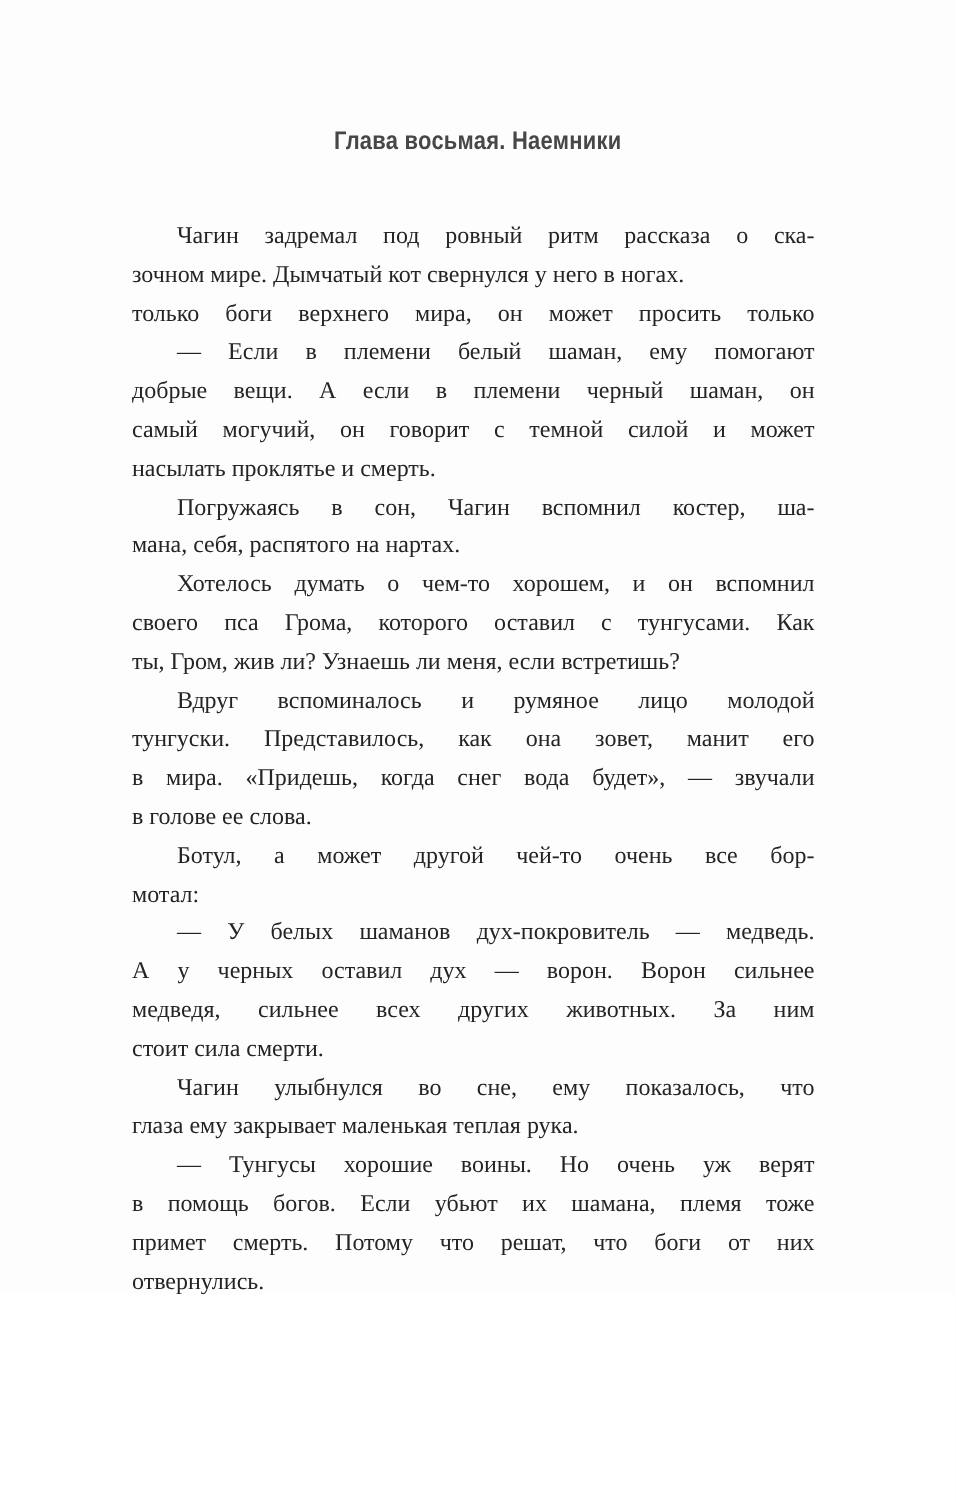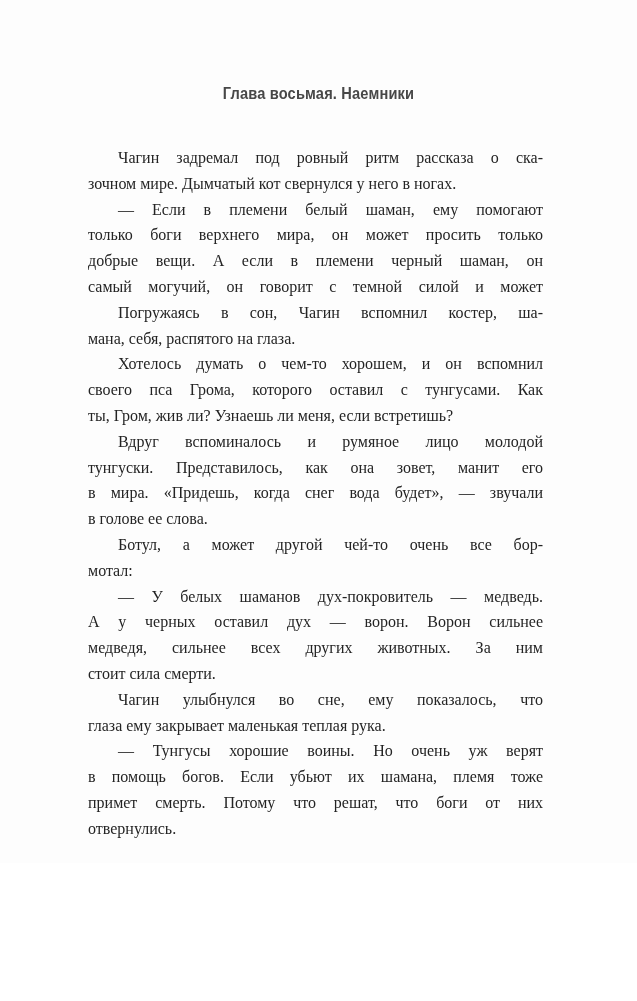--- a/index.html
+++ b/index.html
@@ -70,26 +70,27 @@
 </style>
 </head>
 <body>
 
 <div class="page">
   <div class="running-head">Глава восьмая. Наемники</div>
 
   <div class="text-block" id="text-block">
       <div class="line indent fill">Чагин задремал под ровный ритм рассказа о ска-</div>
       <div class="line">зочном мире. Дымчатый кот свернулся у него в ногах.</div>
+      <div class="line fill">только боги верхнего мира, он может просить только</div>
       <div class="line indent fill">— Если в племени белый шаман, ему помогают</div>
-      <div class="line fill">только боги верхнего мира, он может просить только</div>
       <div class="line fill">добрые вещи. А если в племени черный шаман, он</div>
       <div class="line fill">самый могучий, он говорит с темной силой и может</div>
+      <div class="line">насылать проклятье и смерть.</div>
       <div class="line indent fill">Погружаясь в сон, Чагин вспомнил костер, ша-</div>
-      <div class="line">мана, себя, распятого на глаза.</div>
+      <div class="line">мана, себя, распятого на нартах.</div>
       <div class="line indent fill">Хотелось думать о чем-то хорошем, и он вспомнил</div>
       <div class="line fill">своего пса Грома, которого оставил с тунгусами. Как</div>
       <div class="line">ты, Гром, жив ли? Узнаешь ли меня, если встретишь?</div>
       <div class="line indent fill">Вдруг вспоминалось и румяное лицо молодой</div>
       <div class="line fill">тунгуски. Представилось, как она зовет, манит его</div>
       <div class="line fill">в мира. «Придешь, когда снег вода будет», — звучали</div>
       <div class="line">в голове ее слова.</div>
       <div class="line indent fill">Ботул, а может другой чей-то очень все бор-</div>
       <div class="line">мотал:</div>
       <div class="line indent fill">— У белых шаманов дух-покровитель — медведь.</div>

